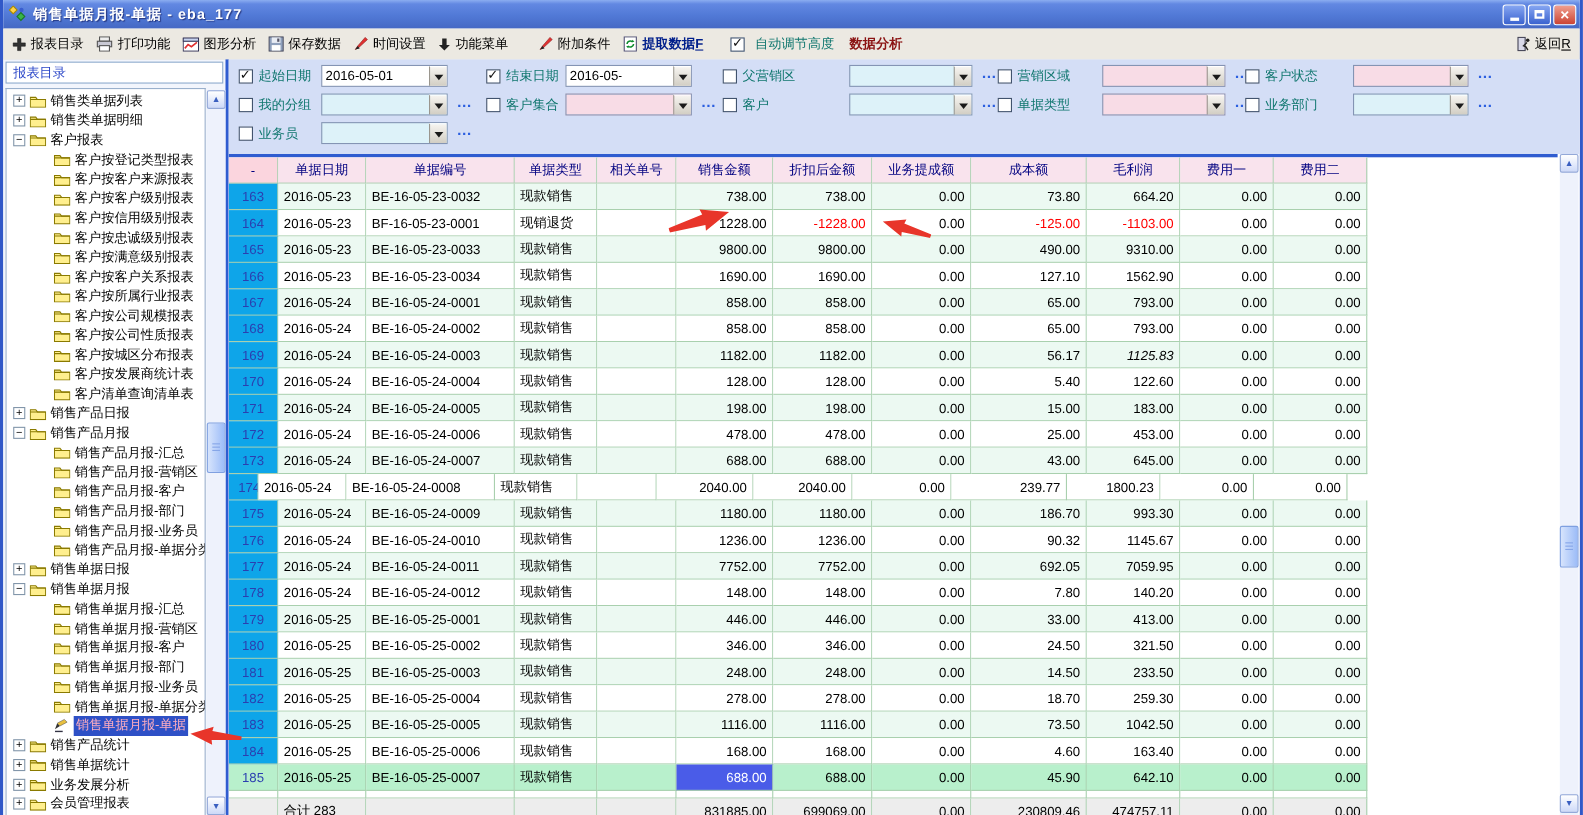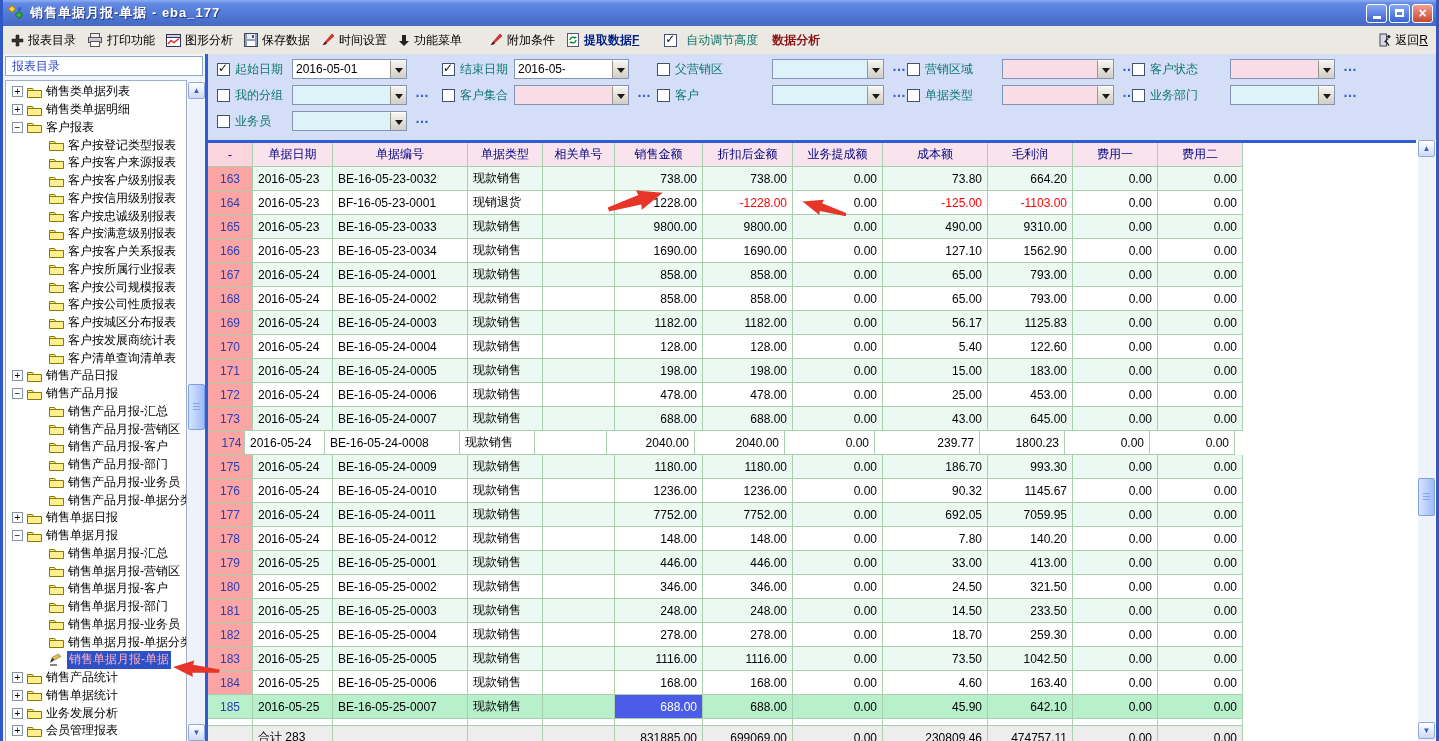--- a/index.html
+++ b/index.html
@@ -84,21 +84,21 @@
   .dots{position:absolute;top:0px;color:#2b5fe0;font-weight:bold;font-size:14px;letter-spacing:1px;cursor:default;}
 
   
   .grid{position:absolute;top:86px;left:0;right:20px;bottom:0;border-top:3px solid #2f5cd0;background:#fff;overflow:hidden;}
   .grid-row{display:flex;height:24px;box-sizing:border-box;}
   .gcell{flex:none;box-sizing:border-box;border-right:1px solid #a9d0ae;border-bottom:1px solid #a9d0ae;
     padding:0 5px;display:flex;align-items:center;overflow:hidden;white-space:nowrap;}
   .gcell.right{justify-content:flex-end;}
   .ghead .gcell{background:#f9e3ed;color:#000080;justify-content:center;}
   .ghead .gcell.first{background:#fbd5de;}
-  .num-cell{background:#fca5a5;color:#2b3fb0;justify-content:center;}
+  .num-cell{background:#0ea5e9;color:#2b3fb0;justify-content:center;}
   .row-odd .data{background:#ecf9f2;}
   .row-even .data{background:#fff;}
   .row-sel .gcell{background:#b8f0cc;}
   .neg{color:#ff0000;}
   .cell-selected{background:#4a5ce8 !important;color:#fff !important;}
   .sep-row{height:7px;}
   .totals-row{height:24px;}
   .totals-row .gcell{background:#ededed;color:#000;}
 
   .grid-sb{top:86px;right:1px;bottom:0;}
@@ -795,21 +795,21 @@
           <div class="grid-row row-odd">
             <span class="gcell num-cell" style="width: 45px;">169</span>
             <span class="gcell data" style="width: 80px;">2016-05-24</span>
             <span class="gcell data" style="width: 135px;">BE-16-05-24-0003</span>
             <span class="gcell data" style="width: 75px;">现款销售</span>
             <span class="gcell data" style="width: 72px;"></span>
             <span class="gcell data right" style="width: 88px;">1182.00</span>
             <span class="gcell data right" style="width: 90px;">1182.00</span>
             <span class="gcell data right" style="width: 90px;">0.00</span>
             <span class="gcell data right" style="width: 105px;">56.17</span>
-            <span class="gcell data right" style="width: 85px;">1125.83</span>
+            <span class="gcell data right" style="width: 85px; font-style: italic;">1125.83</span>
             <span class="gcell data right" style="width: 85px;">0.00</span>
             <span class="gcell data right" style="width: 85px;">0.00</span>
           </div>
           <div class="grid-row row-even">
             <span class="gcell num-cell" style="width: 45px;">170</span>
             <span class="gcell data" style="width: 80px;">2016-05-24</span>
             <span class="gcell data" style="width: 135px;">BE-16-05-24-0004</span>
             <span class="gcell data" style="width: 75px;">现款销售</span>
             <span class="gcell data" style="width: 72px;"></span>
             <span class="gcell data right" style="width: 88px;">128.00</span>
@@ -856,21 +856,21 @@
             <span class="gcell data" style="width: 72px;"></span>
             <span class="gcell data right" style="width: 88px;">688.00</span>
             <span class="gcell data right" style="width: 90px;">688.00</span>
             <span class="gcell data right" style="width: 90px;">0.00</span>
             <span class="gcell data right" style="width: 105px;">43.00</span>
             <span class="gcell data right" style="width: 85px;">645.00</span>
             <span class="gcell data right" style="width: 85px;">0.00</span>
             <span class="gcell data right" style="width: 85px;">0.00</span>
           </div>
           <div class="grid-row row-even">
-            <span class="gcell num-cell" style="width: 37px; padding-left: 16px;">174</span>
+            <span class="gcell num-cell" style="width: 27px; padding-left: 16px;">174</span>
             <span class="gcell data" style="width: 80px;">2016-05-24</span>
             <span class="gcell data" style="width: 135px;">BE-16-05-24-0008</span>
             <span class="gcell data" style="width: 75px;">现款销售</span>
             <span class="gcell data" style="width: 72px;"></span>
             <span class="gcell data right" style="width: 88px;">2040.00</span>
             <span class="gcell data right" style="width: 90px;">2040.00</span>
             <span class="gcell data right" style="width: 90px;">0.00</span>
             <span class="gcell data right" style="width: 105px;">239.77</span>
             <span class="gcell data right" style="width: 85px;">1800.23</span>
             <span class="gcell data right" style="width: 85px;">0.00</span>

